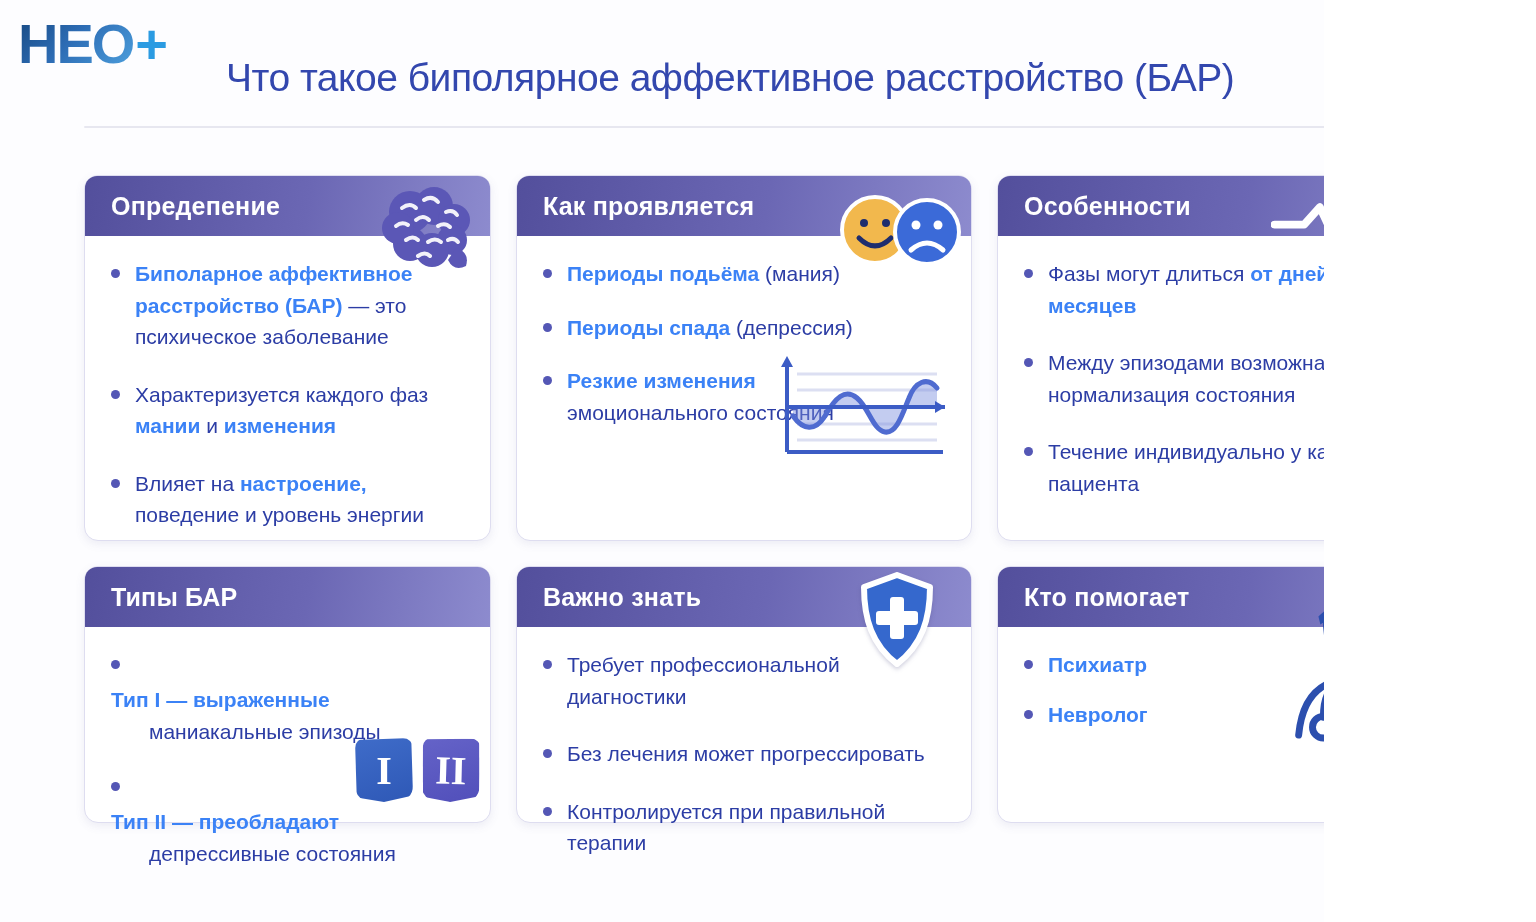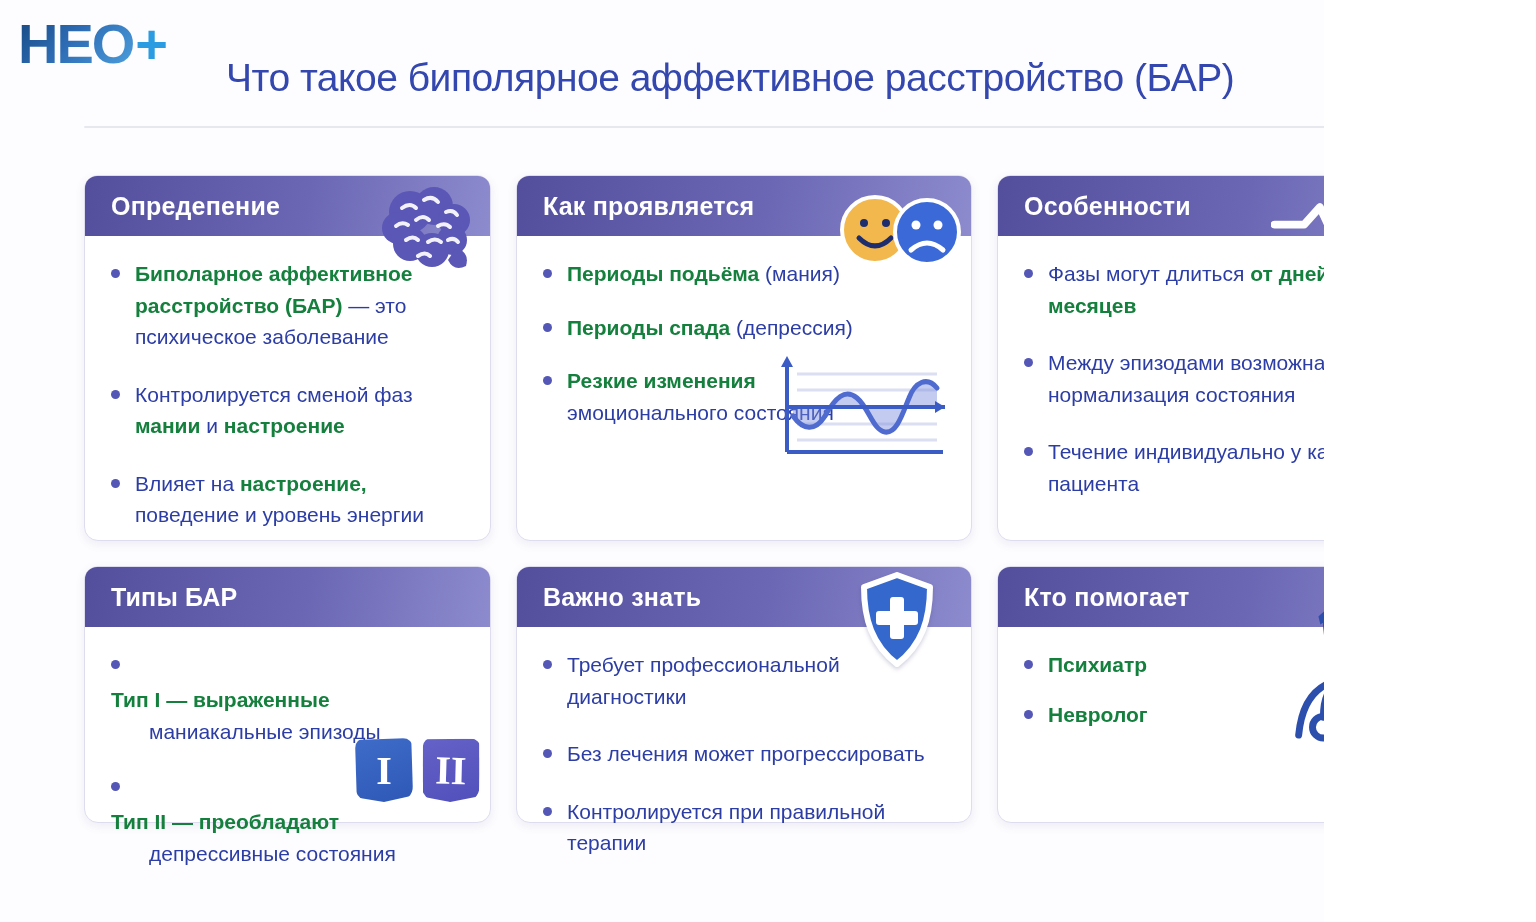--- a/index.html
+++ b/index.html
@@ -26,21 +26,21 @@
   .card-header { position:relative; height:60px; border-radius:12px 12px 0 0;
           background:linear-gradient(100deg,#534f9c 0%,#6b67b4 55%,#8d8bce 100%);
           display:flex; align-items:center; padding:0 26px; }
   .card-title { color:#ffffff; font-weight:700; font-size:25px; letter-spacing:0.2px; }
   .card-body { position:relative; padding:22px 26px 0 26px; }
 
   ul.bullets { list-style:none; }
   li.bullet { display:flex; gap:15px; margin-bottom:26px; font-size:21px; color:#2c3da5; line-height:1.5; }
   .dot { flex:none; width:9px; height:9px; border-radius:50%; background:#5457b5; margin-top:11px; }
   .bullet-text { }
-  .b { font-weight:700; color:#15803d; }
+  .b { font-weight:700; color:#3b82f6; }
   .ind { display:inline-block; padding-left:38px; }
 
   .card--how ul.bullets  { max-width:330px; }
   .card--how li.bullet   { margin-bottom:22px; }
   .card--types li.bullet { margin-bottom:24px;flex-direction:column; }
   .card--who li.bullet   { margin-bottom:18px; }
 
   
   .icon-abs { position:absolute; z-index:3; }
   .brain-wrap   { top:6px;  right:14px; }
@@ -103,21 +103,21 @@
         </svg>
       </div>
       <div class="card-body">
         <ul class="bullets">
             <li class="bullet">
               <span class="dot"></span>
               <span class="bullet-text"><span class="b">Биполарное аффективное расстройство (БАР)</span><span> — это психическое заболевание</span></span>
             </li>
             <li class="bullet">
               <span class="dot"></span>
-              <span class="bullet-text"><span>Контролируется сменой фаз </span><span class="b">мании</span><span> и </span><span class="b">настроение</span></span>
+              <span class="bullet-text"><span>Характеризуется каждого фаз </span><span class="b">мании</span><span> и </span><span class="b">изменения</span></span>
             </li>
             <li class="bullet">
               <span class="dot"></span>
               <span class="bullet-text"><span>Влияет на </span><span class="b">настроение,</span><span> поведение и уровень энергии</span></span>
             </li>
           </ul>
       </div>
     </div>
 
     <div class="card card--how">

